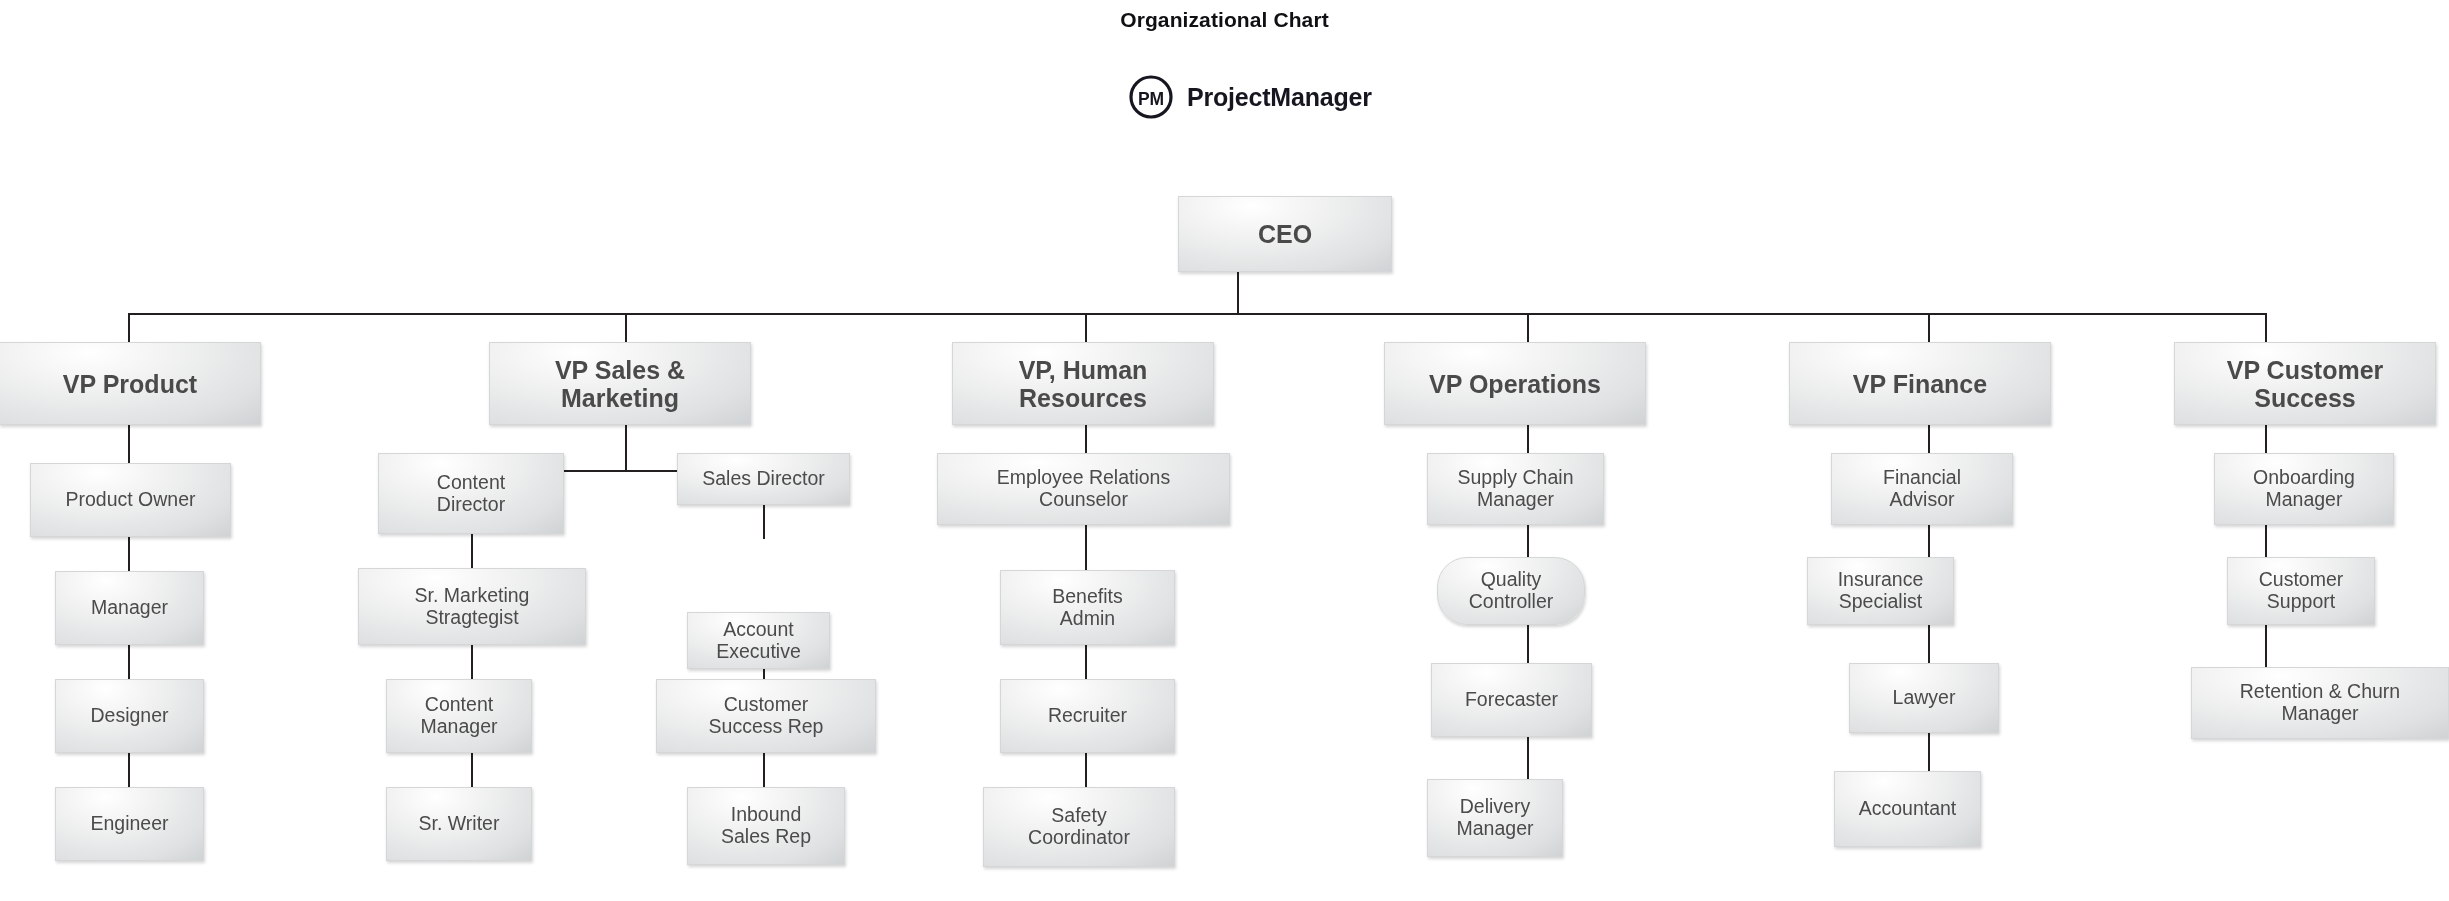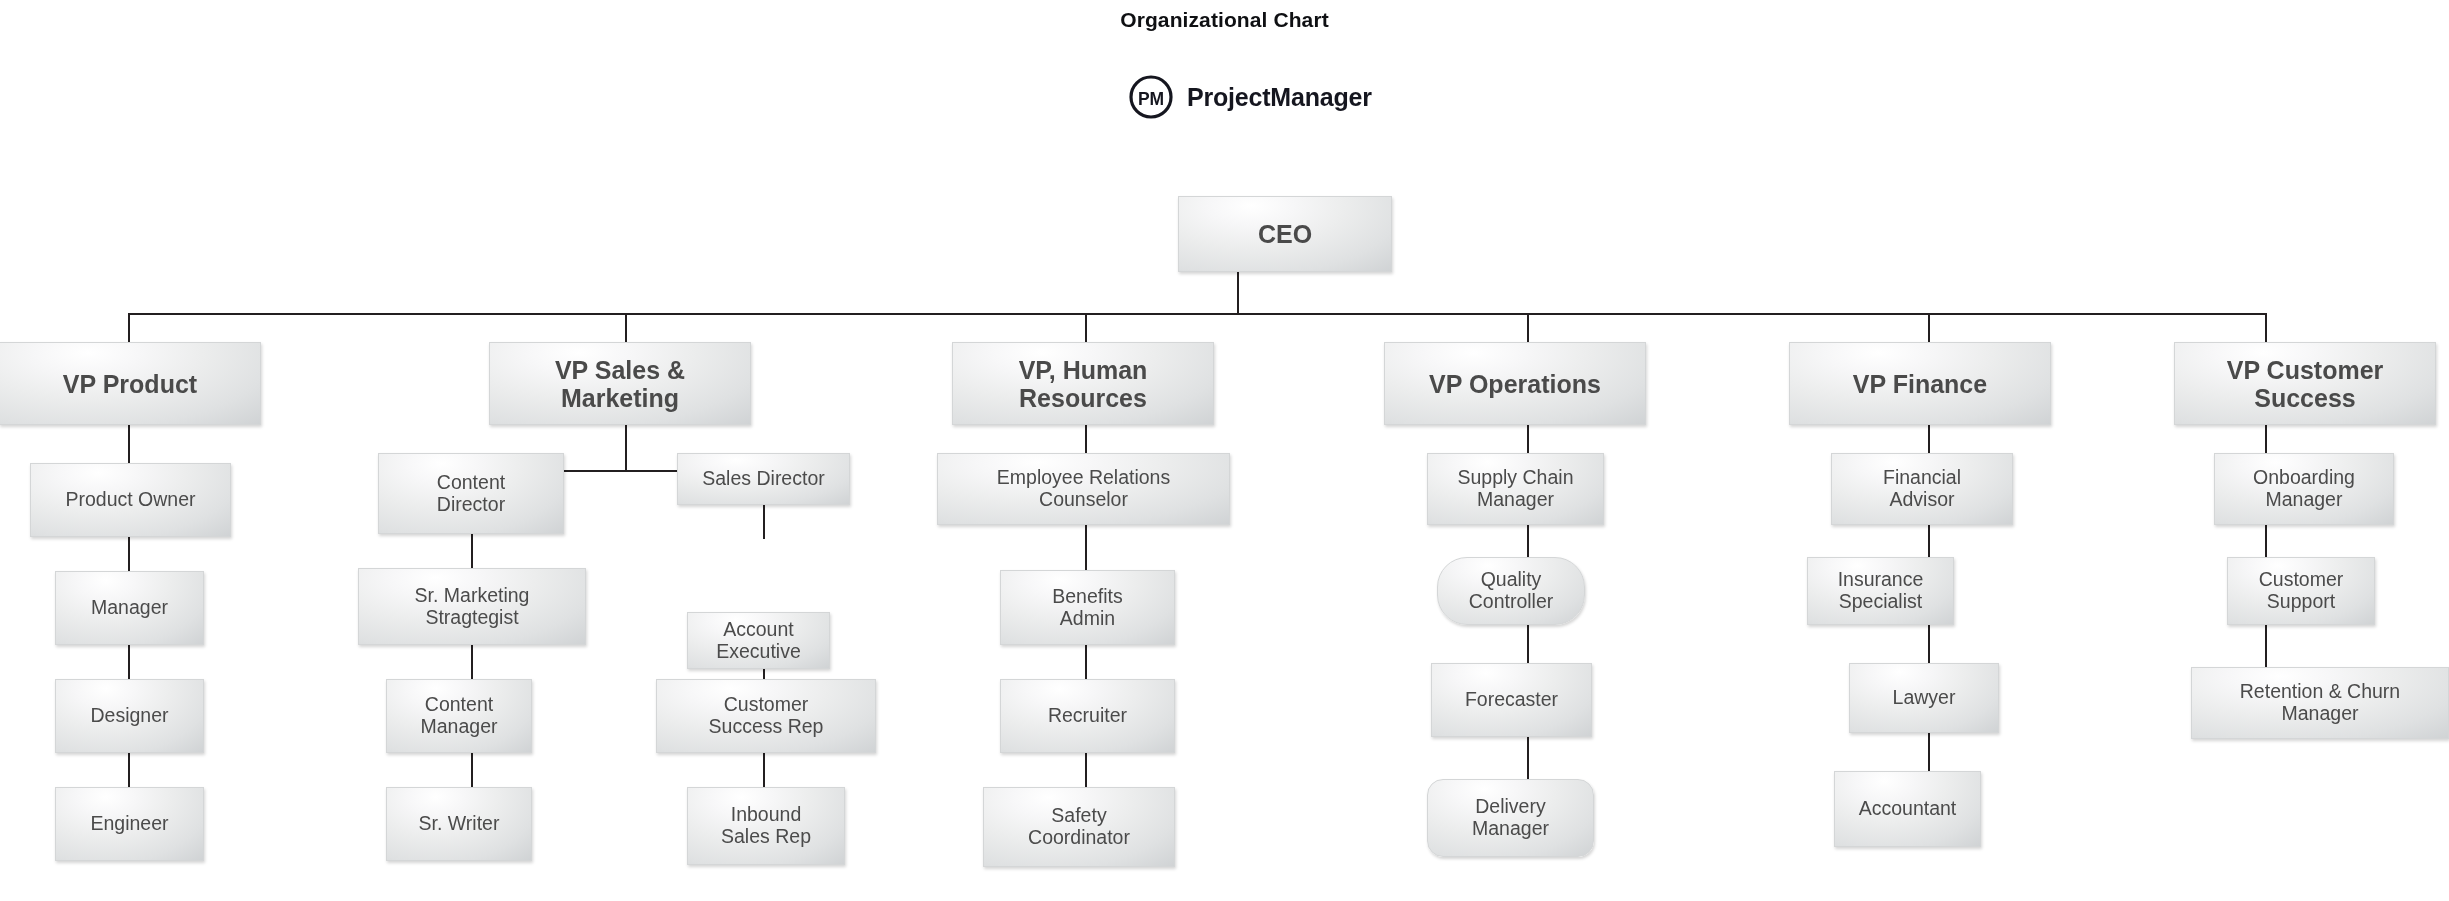--- a/index.html
+++ b/index.html
@@ -281,21 +281,21 @@
     <div>
       <span>Quality</span>
       <span>Controller</span>
     </div>
   </div>
   <div class="node" style="left:1431px; top:663px; width:161px; height:74px;">
     <div>
         <span>Forecaster</span>
       </div>
   </div>
-  <div class="node" style="left:1427px; top:779px; width:167px; height:78px;border-radius:16px;">
+  <div class="node" style="left:1427px; top:779px; width:136px; height:78px;">
     <div>
       <span>Delivery</span>
       <span>Manager</span>
     </div>
   </div>
 
   <div class="node bold" style="left:1789px; top:342px; width:262px; height:83px;">
     <div>
         <span>VP Finance</span>
       </div>

